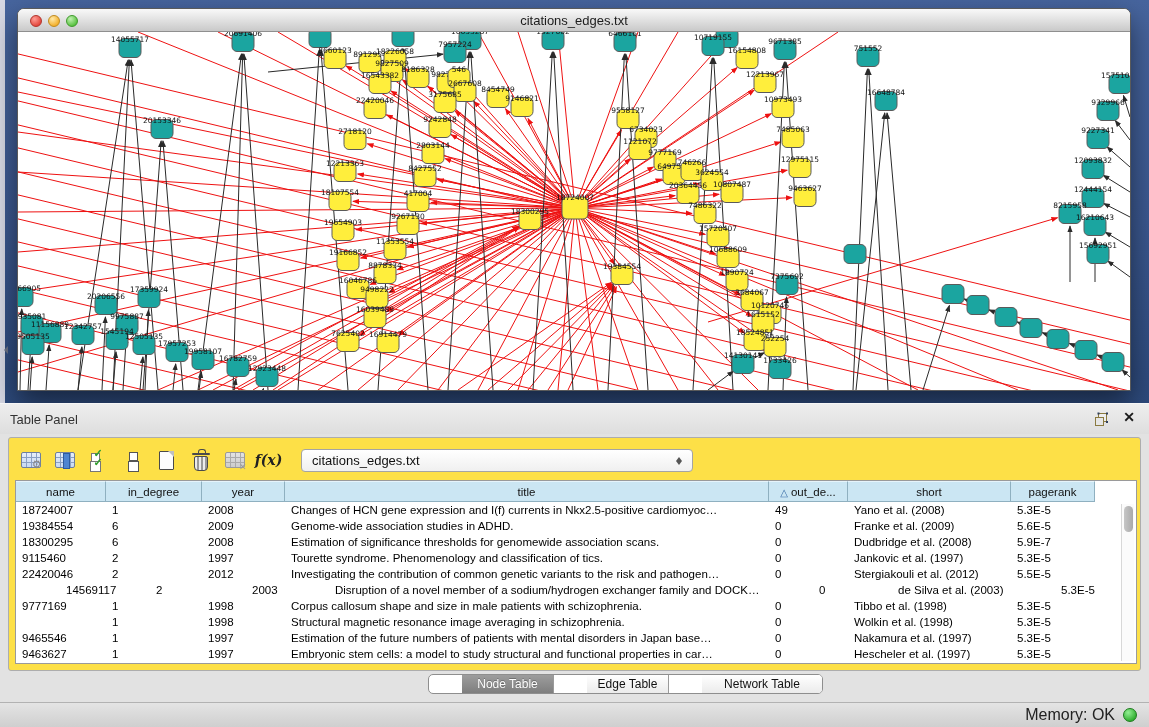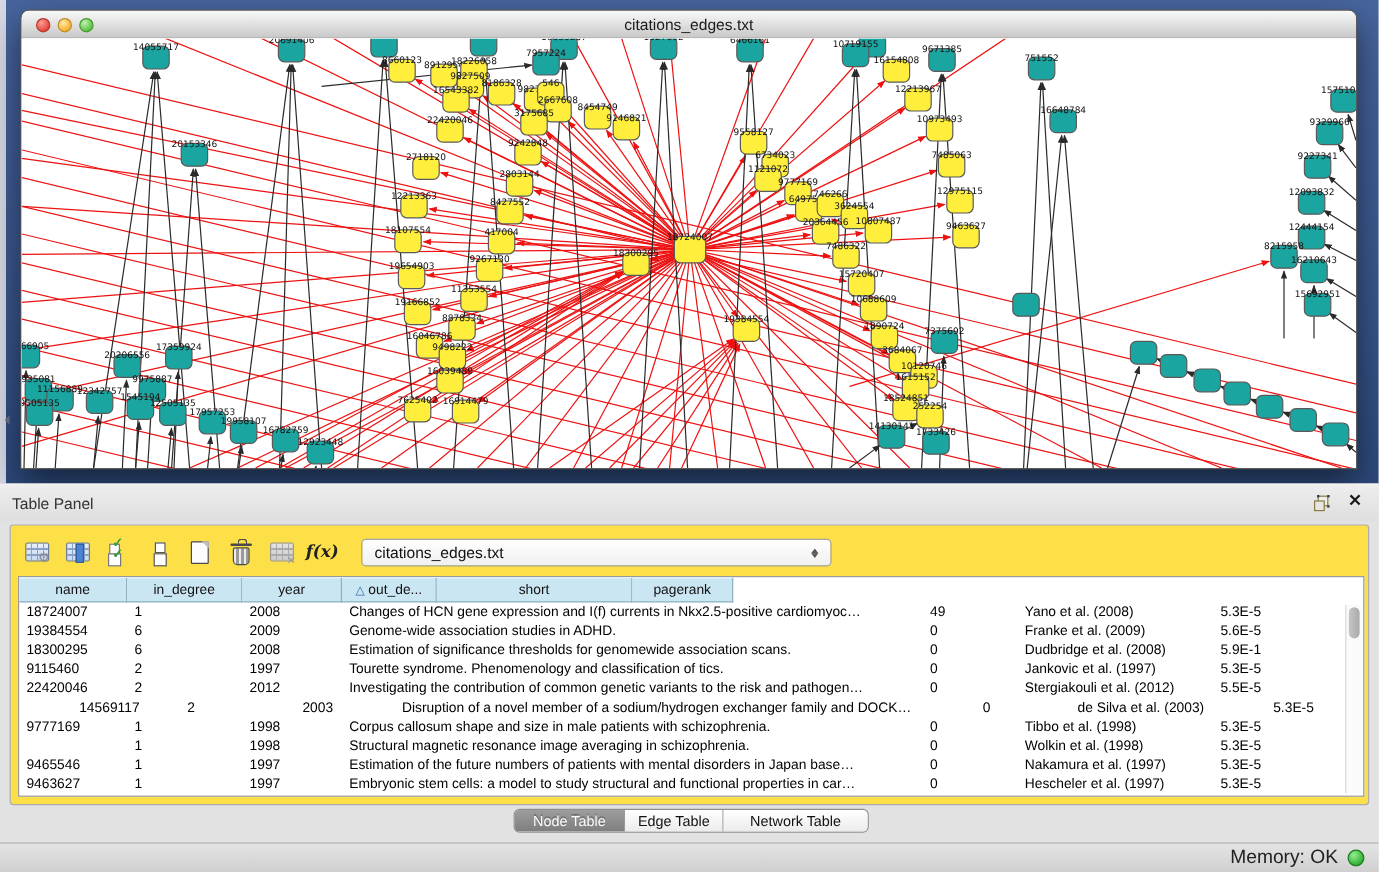--- a/index.html
+++ b/index.html
@@ -91,21 +91,21 @@
   .td { flex:none; padding-left:6px; white-space:nowrap; overflow:hidden; text-overflow:ellipsis; color:#000; }
   .vscroll { position:absolute; right:2px; top:23px; bottom:2px; width:13px;
              background:#fbfbfb; border-left:1px solid #d8d8d8; }
   .vthumb { position:absolute; top:2px; left:2px; width:9px; height:26px; border-radius:5px;
             background:linear-gradient(90deg,#c6c6c6,#a9a9a9); }
 
   
   .tabs { position:absolute; left:428px; top:271px; height:20px; display:flex;
           border:1px solid #8e8e8e; border-radius:5px; overflow:hidden; font-size:12px; background:#fff; }
   .tab { line-height:19px; text-align:center; background:linear-gradient(#ffffff,#ebebeb);
-         color:#111; border-right:1px solid #9a9a9a; cursor:pointer; }
+         color:#111; border-right:1px solid #9a9a9a; cursor:pointer;margin-left:33px; }
   .tab:last-child { border-right:none; }
   .tab:nth-child(1){ width:92px; } .tab:nth-child(2){ width:82px; } .tab:nth-child(3){ width:120px; }
   .tab.active { background:linear-gradient(#9d9d9d,#7e7e7e); color:#fdfdfd; text-shadow:0 -1px 0 rgba(0,0,0,.25); }
   .statusbar { position:absolute; left:0; right:0; top:299px; height:25px;
                background:linear-gradient(#e4e4e4,#cfcfcf); border-top:1px solid #b2b2b2; }
   .mem-label { position:absolute; right:34px; top:0; line-height:24px; font-size:16px; color:#222; }
   .mem-dot { position:absolute; right:12px; top:5px; width:14px; height:14px; border-radius:50%;
              background:radial-gradient(circle at 35% 30%,#93ef93,#2fae2f 75%); border:1px solid #1c7a1c; }
 </style>
 </head>
@@ -767,20 +767,21 @@
           <span>citations_edges.txt</span>
           <span class="combo-arrows"></span>
         </div>
       </div>
 
       <div class="tbl">
         <div class="tbl-head" id="tbl-head">
             <div class="th" style="width: 90px;"><span>name</span></div>
             <div class="th" style="width: 96px;"><span>in_degree</span></div>
             <div class="th" style="width: 83px;"><span>year</span></div>
+            <div class="th" style="width: 484px;"><span>title</span></div>
             <div class="th" style="width: 79px;"><span class="sortglyph">△</span><span>out_de...</span></div>
             <div class="th" style="width: 163px;"><span>short</span></div>
             <div class="th" style="width: 84px;"><span>pagerank</span></div>
           </div>
         <div id="tbl-body">
             <div class="tr">
               <div class="td" style="width: 90px;">18724007</div>
               <div class="td" style="width: 96px;">1</div>
               <div class="td" style="width: 83px;">2008</div>
               <div class="td" style="width: 484px;">Changes of HCN gene expression and I(f) currents in Nkx2.5-positive cardiomyoc…</div>
@@ -797,21 +798,21 @@
               <div class="td" style="width: 163px;">Franke et al. (2009)</div>
               <div class="td" style="width: 84px;">5.6E-5</div>
             </div>
             <div class="tr">
               <div class="td" style="width: 90px;">18300295</div>
               <div class="td" style="width: 96px;">6</div>
               <div class="td" style="width: 83px;">2008</div>
               <div class="td" style="width: 484px;">Estimation of significance thresholds for genomewide association scans.</div>
               <div class="td" style="width: 79px;">0</div>
               <div class="td" style="width: 163px;">Dudbridge et al. (2008)</div>
-              <div class="td" style="width: 84px;">5.9E-1</div>
+              <div class="td" style="width: 84px;">5.9E-7</div>
             </div>
             <div class="tr">
               <div class="td" style="width: 90px;">9115460</div>
               <div class="td" style="width: 96px;">2</div>
               <div class="td" style="width: 83px;">1997</div>
               <div class="td" style="width: 484px;">Tourette syndrome. Phenomenology and classification of tics.</div>
               <div class="td" style="width: 79px;">0</div>
               <div class="td" style="width: 163px;">Jankovic et al. (1997)</div>
               <div class="td" style="width: 84px;">5.3E-5</div>
             </div>

